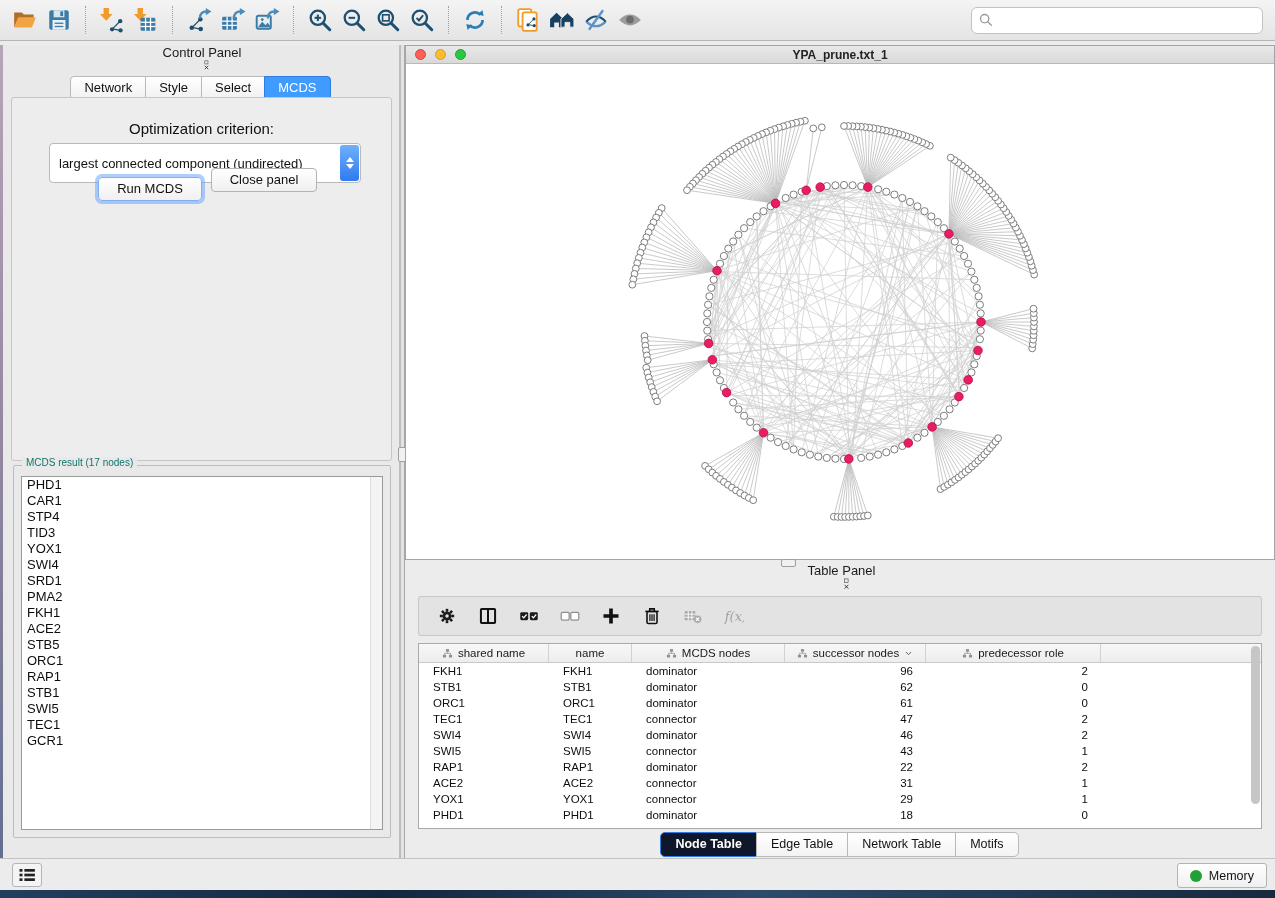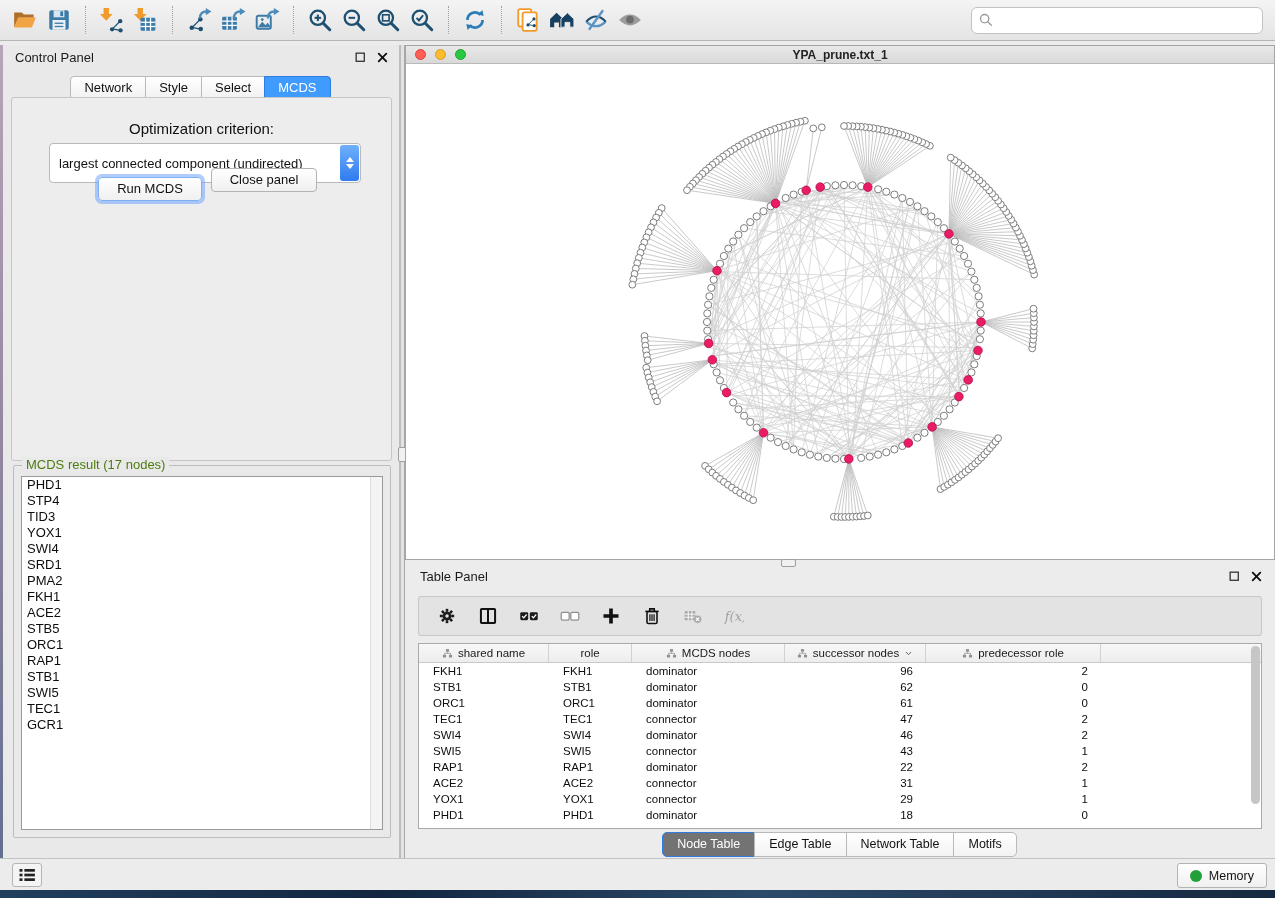--- a/index.html
+++ b/index.html
@@ -15,41 +15,41 @@
   #main-toolbar { left:0; top:0; width:1275px; height:41px; background:linear-gradient(#f4f4f4,#e4e4e4); border-bottom:1px solid #b5b5b5; display:flex; align-items:center; padding-left:8px; }
   .tb-btn { width:34px; height:32px; display:flex; align-items:center; justify-content:center; border-radius:4px; }
   .tb-btn svg { width:26px; height:26px; }
   .tb-sep { width:1px; height:28px; margin:0 9px; border-left:1px dotted #9f9f9f; }
   #search-wrap { position:absolute; right:12px; top:7px; width:292px; height:27px; }
   #search-input { width:100%; height:100%; border:1px solid #c2c2c2; border-radius:6px; background:#fff; padding:0 8px 0 28px; font-size:13px; color:#333; outline:none; }
   #search-icon { position:absolute; left:7px; top:5px; width:16px; height:16px; }
 
   
   #control-panel { left:3px; top:45px; width:397px; height:813px; background:#e9e9e9; border-right:1px solid #bdbdbd; }
-  .panel-header { height:25px; display:flex; align-items:center; padding:0 10px 0 12px; }
+  .panel-header { height:25px; display:flex; align-items:center; padding:0 10px 0 12px;flex-direction:column; }
   .panel-title { font-size:13px; color:#1b1b1b; }
   .panel-header .spacer { flex:1; }
   .win-ico { width:13px; height:13px; margin-left:9px; display:inline-block; }
   .seg-tabs { display:flex; justify-content:center; margin-top:6px; }
   .seg-tab { font-size:13px; color:#111; background:linear-gradient(#ffffff,#f1f1f1); border:1px solid #b9b9b9; padding:3px 13px 4px; margin-left:-1px; }
   .seg-tab:first-child { border-radius:4px 0 0 4px; }
   .seg-tab:last-child { border-radius:0 4px 4px 0; }
   .seg-tab.sel { background:#3f9bfd; color:#fff; border-color:#2f7be0; }
   #mcds-pane { left:8px; top:52px; width:381px; height:364px; background:#ededed; border:1px solid #c6c6c6; border-radius:3px; position:absolute; }
   #opt-label { text-align:center; margin-top:22px; font-size:15px; color:#111; }
   #opt-select { position:absolute; left:37px; top:45px; width:312px; height:40px; background:#fff; border:1px solid #b9b9b9; border-radius:4px; font-size:13px; color:#111; display:flex; align-items:center; padding-left:9px; }
   #opt-stepper { position:absolute; right:1px; top:1px; bottom:1px; width:19px; border-radius:3px; background:linear-gradient(#6fb1fc,#2f7bf0); display:flex; flex-direction:column; align-items:center; justify-content:center; gap:2px; }
   .step-chev { width:0; height:0; border-left:4px solid transparent; border-right:4px solid transparent; }
   .step-up { border-bottom:5px solid #fff; }
   .step-down { border-top:5px solid #fff; }
   .btn { background:linear-gradient(#ffffff,#f0f0f0); border:1px solid #b3b3b3; border-radius:4px; font-size:13px; color:#111; padding:3px 14px 4px; font-family:"Liberation Sans",sans-serif; }
   #run-btn { position:absolute; left:86px; top:79px; width:104px; height:24px; box-shadow:0 0 0 3px rgba(110,165,255,.55); border-color:#7fb0f2; }
   #closepanel-btn { position:absolute; left:199px; top:70px; width:106px; height:24px; }
   #mcds-fieldset { position:absolute; left:10px; top:420px; width:378px; height:373px; border:1px solid #bdbdbd; border-radius:2px; }
-  #mcds-legend { position:absolute; left:8px; top:-9px; background:#e9e9e9; padding:0 4px; font-size:13px; color:#4d7c0f; }
+  #mcds-legend { position:absolute; left:8px; top:-9px; background:#e9e9e9; padding:0 4px; font-size:10px; color:#0f766e; }
   #mcds-listbox { position:absolute; left:7px; top:10px; right:7px; bottom:7px; background:#fff; border:1px solid #9a9a9a; overflow:hidden; }
   .mcds-item { font-size:13px; line-height:16px; color:#0d0d0d; padding-left:5px; }
   #mcds-scroll { position:absolute; right:0; top:0; bottom:0; width:12px; background:#f4f4f4; border-left:1px solid #ddd; }
 
   
   #v-splitter { left:400px; top:45px; width:5px; height:813px; background:#e2e2e2; border-left:1px solid #bdbdbd; border-right:1px solid #a8a8a8; }
   #v-handle { left:398px; top:447px; width:9px; height:15px; background:#f1f1f1; border:1px solid #9e9e9e; border-radius:2px; }
   #h-handle { left:781px; top:559px; width:15px; height:8px; background:#f1f1f1; border:1px solid #9e9e9e; border-radius:2px; z-index:5; }
 
   
@@ -75,21 +75,21 @@
   .nt-rows { position:relative; }
   .nt-row { display:flex; height:16px; }
   .nt-cell { font-size:11.5px; color:#0e0e0e; line-height:16px; white-space:nowrap; overflow:hidden; }
   .nt-cell.txt { padding-left:14px; }
   .nt-cell.num { text-align:right; padding-right:13px; }
   #nt-scroll { position:absolute; right:1px; top:2px; width:9px; height:158px; background:#c6c6c6; border-radius:5px; }
   #tp-tabs { position:absolute; left:0; right:0; top:269px; display:flex; justify-content:center; }
   .tp-tab { font-size:12.5px; color:#111; background:linear-gradient(#ffffff,#f3f3f3); border:1px solid #b9b9b9; padding:4px 14px 5px; margin-left:-1px; }
   .tp-tab:first-child { border-radius:5px 0 0 5px; }
   .tp-tab:last-child { border-radius:0 5px 5px 0; }
-  .tp-tab.sel { background:#737373; color:#fff; border-color:#2f7be0; }
+  .tp-tab.sel { background:#0f172a; color:#fff; border-color:#2f7be0;font-weight:bold; }
 
   
   #status-bar { left:0; top:858px; width:1275px; height:32px; background:#ececec; border-top:1px solid #c2c2c2; }
   #list-btn { position:absolute; left:12px; top:4px; width:30px; height:24px; background:#f4f4f4; border:1px solid #b5b5b5; border-radius:3px; display:flex; align-items:center; justify-content:center; }
   #memory-btn { position:absolute; right:8px; top:4px; height:25px; background:linear-gradient(#ffffff,#f0f0f0); border:1px solid #b3b3b3; border-radius:3px; display:flex; align-items:center; gap:7px; padding:0 12px; font-size:12.5px; color:#111; }
   #memory-dot { width:12px; height:12px; border-radius:50%; background:#21a038; }
 </style>
 </head>
 <body>
 
@@ -291,20 +291,21 @@
     </div>
     <button class="btn" id="run-btn">Run MCDS</button>
     <button class="btn" id="closepanel-btn">Close panel</button>
   </div>
 
   <div id="mcds-fieldset">
     <span id="mcds-legend">MCDS result (17 nodes)</span>
     <div id="mcds-listbox">
       <div id="mcds-items">
           <div class="mcds-item">PHD1</div>
+          <div class="mcds-item">CAR1</div>
           <div class="mcds-item">STP4</div>
           <div class="mcds-item">TID3</div>
           <div class="mcds-item">YOX1</div>
           <div class="mcds-item">SWI4</div>
           <div class="mcds-item">SRD1</div>
           <div class="mcds-item">PMA2</div>
           <div class="mcds-item">FKH1</div>
           <div class="mcds-item">ACE2</div>
           <div class="mcds-item">STB5</div>
           <div class="mcds-item">ORC1</div>
@@ -1078,21 +1079,21 @@
             <g fill="#8f8f8f">
               <rect x="8.6" y="2.5" width="6.8" height="5.6"></rect>
               <rect x="2" y="15" width="6.8" height="5.6"></rect>
               <rect x="15.2" y="15" width="6.8" height="5.6"></rect>
               <path d="M12 8.1 v3.4 M5.4 15 v-3.5 h13.2 v3.5" stroke="#8f8f8f" stroke-width="1.6" fill="none"></path>
             </g>
           </svg>
           <span>shared name</span>
         </span>
         <span class="nt-hcell" style="width:83px">
-          <span>role</span>
+          <span>name</span>
         </span>
         <span class="nt-hcell" style="width:153px">
           <svg viewBox="0 0 24 24">
             <g fill="#8f8f8f">
               <rect x="8.6" y="2.5" width="6.8" height="5.6"></rect>
               <rect x="2" y="15" width="6.8" height="5.6"></rect>
               <rect x="15.2" y="15" width="6.8" height="5.6"></rect>
               <path d="M12 8.1 v3.4 M5.4 15 v-3.5 h13.2 v3.5" stroke="#8f8f8f" stroke-width="1.6" fill="none"></path>
             </g>
           </svg>

